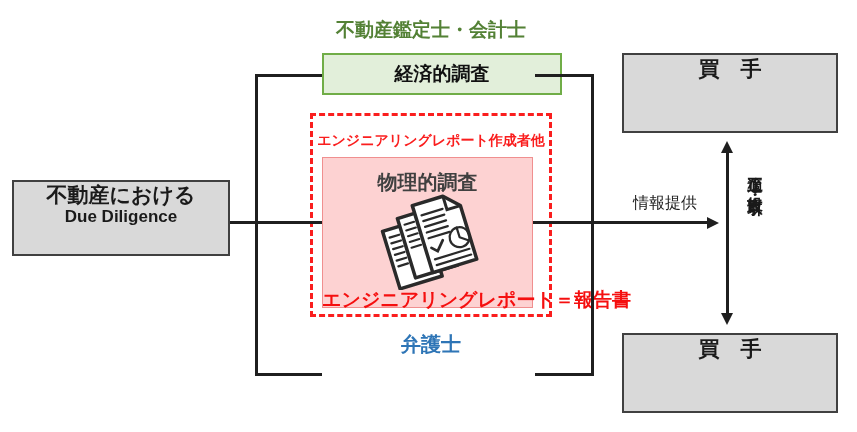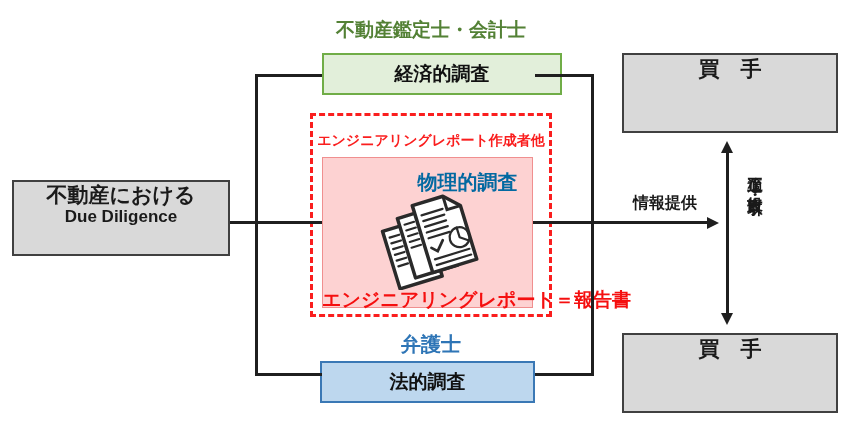--- a/index.html
+++ b/index.html
@@ -58,31 +58,31 @@
   .eng-header {
     color: #fa1e1e; font-size: 14px; font-weight: bold;
     text-align: center; white-space: nowrap; z-index: 2;
   }
   .pink-box {
     background: #fdd2d2;
     border: 1px solid #f08f8f;
     z-index: 2;
   }
   .physical-label {
-    color: #0369a1; font-size: 20px; font-weight: bold;
-    text-align: center; z-index: 3; margin-left: 40px;
+    color: #404040; font-size: 20px; font-weight: bold;
+    text-align: center; z-index: 3;
   }
   .pink-caption {
     color: #f50f0f; font-size: 19px; font-weight: bold;
     text-align: center; white-space: nowrap; z-index: 3;
   }
   .icon-wrap { z-index: 3; }
 
   .info-label {
-    color: #1a1a1a; font-size: 16px; font-weight: bold;
+    color: #1a1a1a; font-size: 16px; font-weight: normal;
     text-align: center; z-index: 4;
   }
   .outcome-label {
     color: #1a1a1a; font-size: 15.5px; font-weight: bold;
     writing-mode: vertical-rl;
     text-orientation: upright;
     letter-spacing: 1px;
     z-index: 4;
   }
 </style>
@@ -139,23 +139,20 @@
           <path d="M88 50 v-10 M88 50 l8 6"></path>
           <path d="M58 52 l5 5 l8 -9" stroke-width="2.8"></path>
         </g>
       </g>
     </svg>
   </div>
 
   <div class="abs pink-caption" style="left:322px; top:287px; width:211px;">エンジニアリングレポート＝報告書</div>
 
   <div class="abs actor-blue" style="left:310px; top:331px; width:242px;">弁護士</div>
-  <div class="abs legal-box" style="left:320px; top:361px; width:215px; height:42px;">
-    <span>法的調査</span>
-  </div>
 
   <div class="abs gray-box" style="left:622px; top:53px; width:216px; height:80px;">
     <div class="buyer-label">買　手</div>
   </div>
   <div class="abs gray-box" style="left:622px; top:333px; width:216px; height:80px;">
     <div class="buyer-label">買　手</div>
   </div>
 
   <div class="abs info-label" style="left:600px; top:193px; width:130px;">情報提供</div>
   <div class="abs outcome-label" style="left:744px; top:164px; height:132px;">適正な投資・取引</div>

